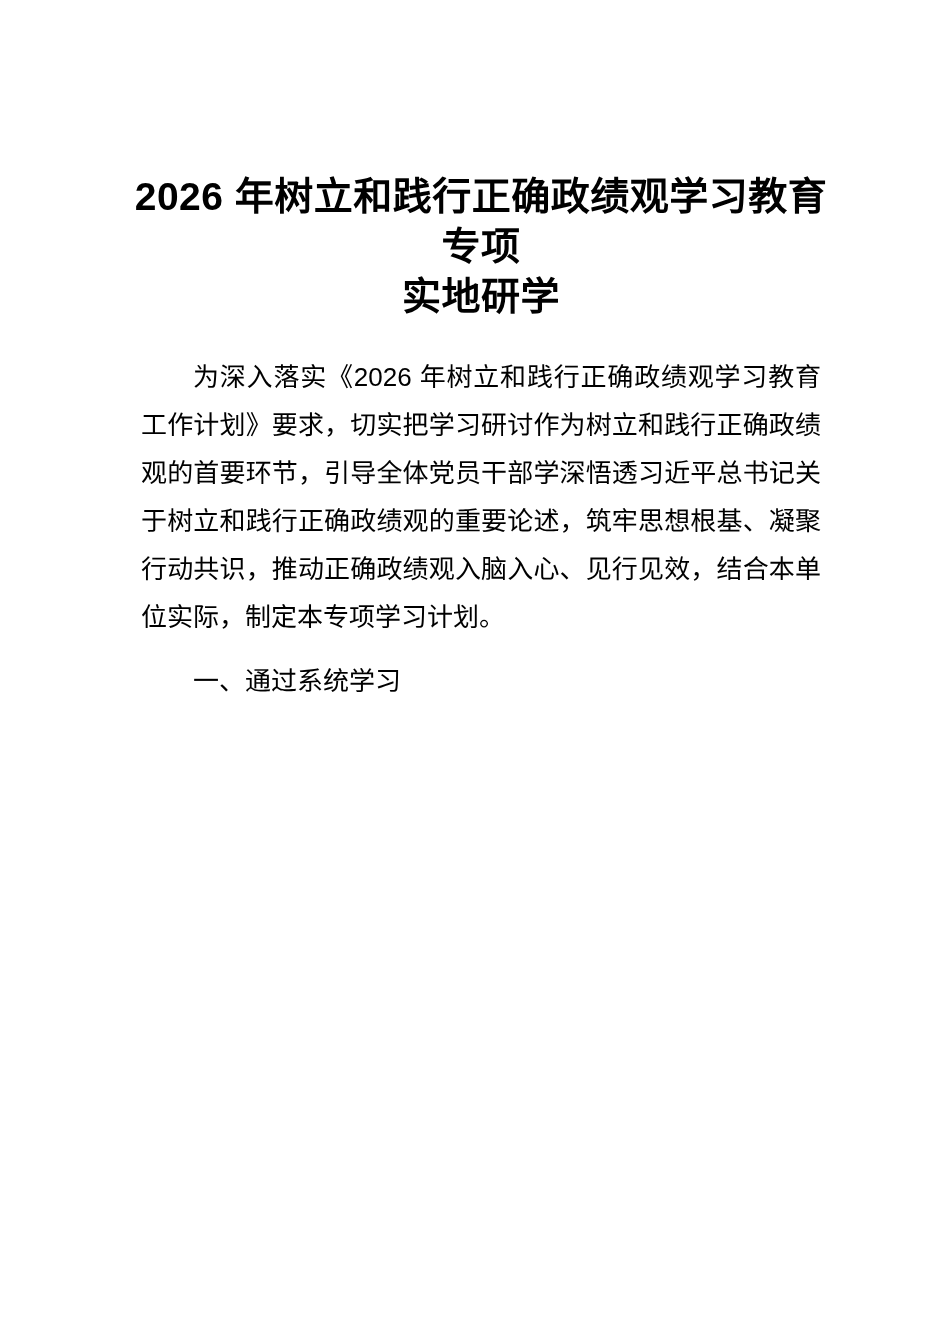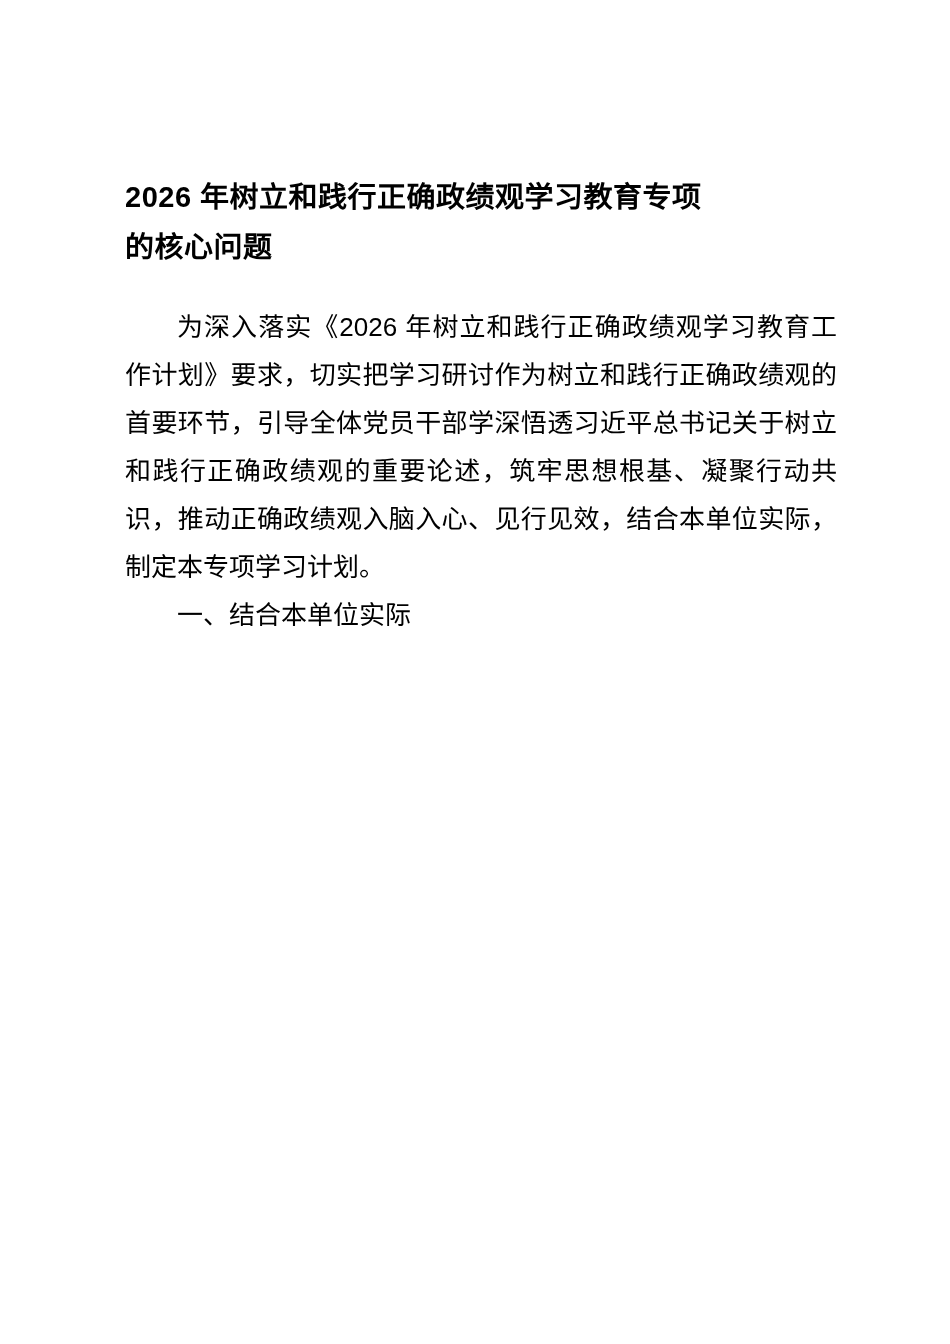--- a/index.html
+++ b/index.html
@@ -12,44 +12,44 @@
     width: 950px;
     height: 1344px;
     background: #ffffff;
     box-sizing: border-box;
     padding: 172px 113px 0 125px;
     overflow: hidden;
     font-family: "Liberation Sans", "DejaVu Sans", sans-serif;
     color: #000000;
   }
   .doc-title {
-    text-align: left;
-    font-size: 29px;
+    text-align: center;
+    font-size: 39px;
     font-weight: 700;
     line-height: 50px;
     letter-spacing: 0.5px;
   }
   .doc-body {
     margin-top: 31px;
     font-size: 26px;
     line-height: 48px;
     text-align: justify;
   }
   .doc-body p {
-    margin: 0;
+    margin: 16px;
     padding: 0;
     text-indent: 2em;
   }
 </style>
 </head>
 <body>
 
 <div class="page">
   <div class="doc-title">
     <div>2026 年树立和践行正确政绩观学习教育专项</div>
-    <div>的核心问题</div>
+    <div>实地研学</div>
   </div>
 
   <div class="doc-body">
     <p>为深入落实《2026 年树立和践行正确政绩观学习教育工作计划》要求，切实把学习研讨作为树立和践行正确政绩观的首要环节，引导全体党员干部学深悟透习近平总书记关于树立和践行正确政绩观的重要论述，筑牢思想根基、凝聚行动共识，推动正确政绩观入脑入心、见行见效，结合本单位实际，制定本专项学习计划。</p>
-    <p>一、结合本单位实际</p>
+    <p>一、通过系统学习</p>
   </div>
 </div>
 
 </body></html>

